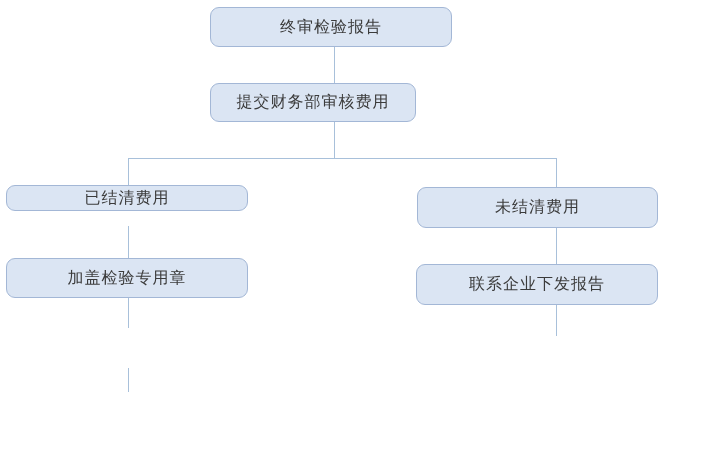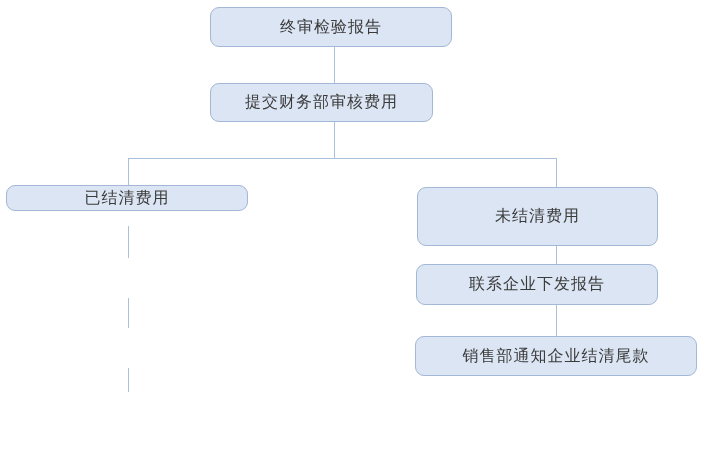--- a/index.html
+++ b/index.html
@@ -46,26 +46,26 @@
   <div class="conn v" style="left:128px;top:158px;height:27px"></div>
   <div class="conn v" style="left:556px;top:158px;height:29px"></div>
   <div class="conn v" style="left:128px;top:226px;height:32px"></div>
   <div class="conn v" style="left:128px;top:298px;height:30px"></div>
   <div class="conn v" style="left:128px;top:368px;height:24px"></div>
   <div class="conn v" style="left:556px;top:228px;height:36px"></div>
   <div class="conn v" style="left:556px;top:305px;height:31px"></div>
 
   <div class="node" style="left:210px;top:7px;width:242px;height:40px">终审检验报告</div>
 
-  <div class="node" style="left:210px;top:83px;width:223px;height:39px">提交财务部审核费用</div>
+  <div class="node" style="left:210px;top:83px;width:206px;height:39px">提交财务部审核费用</div>
 
   <div class="node" style="left:6px;top:185px;width:242px;height:26px">已结清费用</div>
 
+  <div class="node" style="left:6px;top:258px;width:242px;height:40px">加盖检验专用章</div>
 
 
 
-  <div class="node" style="left:417px;top:187px;width:241px;height:59px">未结清费用</div>
+  <div class="node" style="left:417px;top:187px;width:241px;height:41px">未结清费用</div>
 
   <div class="node" style="left:416px;top:264px;width:242px;height:41px">联系企业下发报告</div>
 
-  <div class="node" style="left:415px;top:336px;width:282px;height:40px">销售部通知企业结清尾款</div>
 
 </div>
 
 </body></html>

